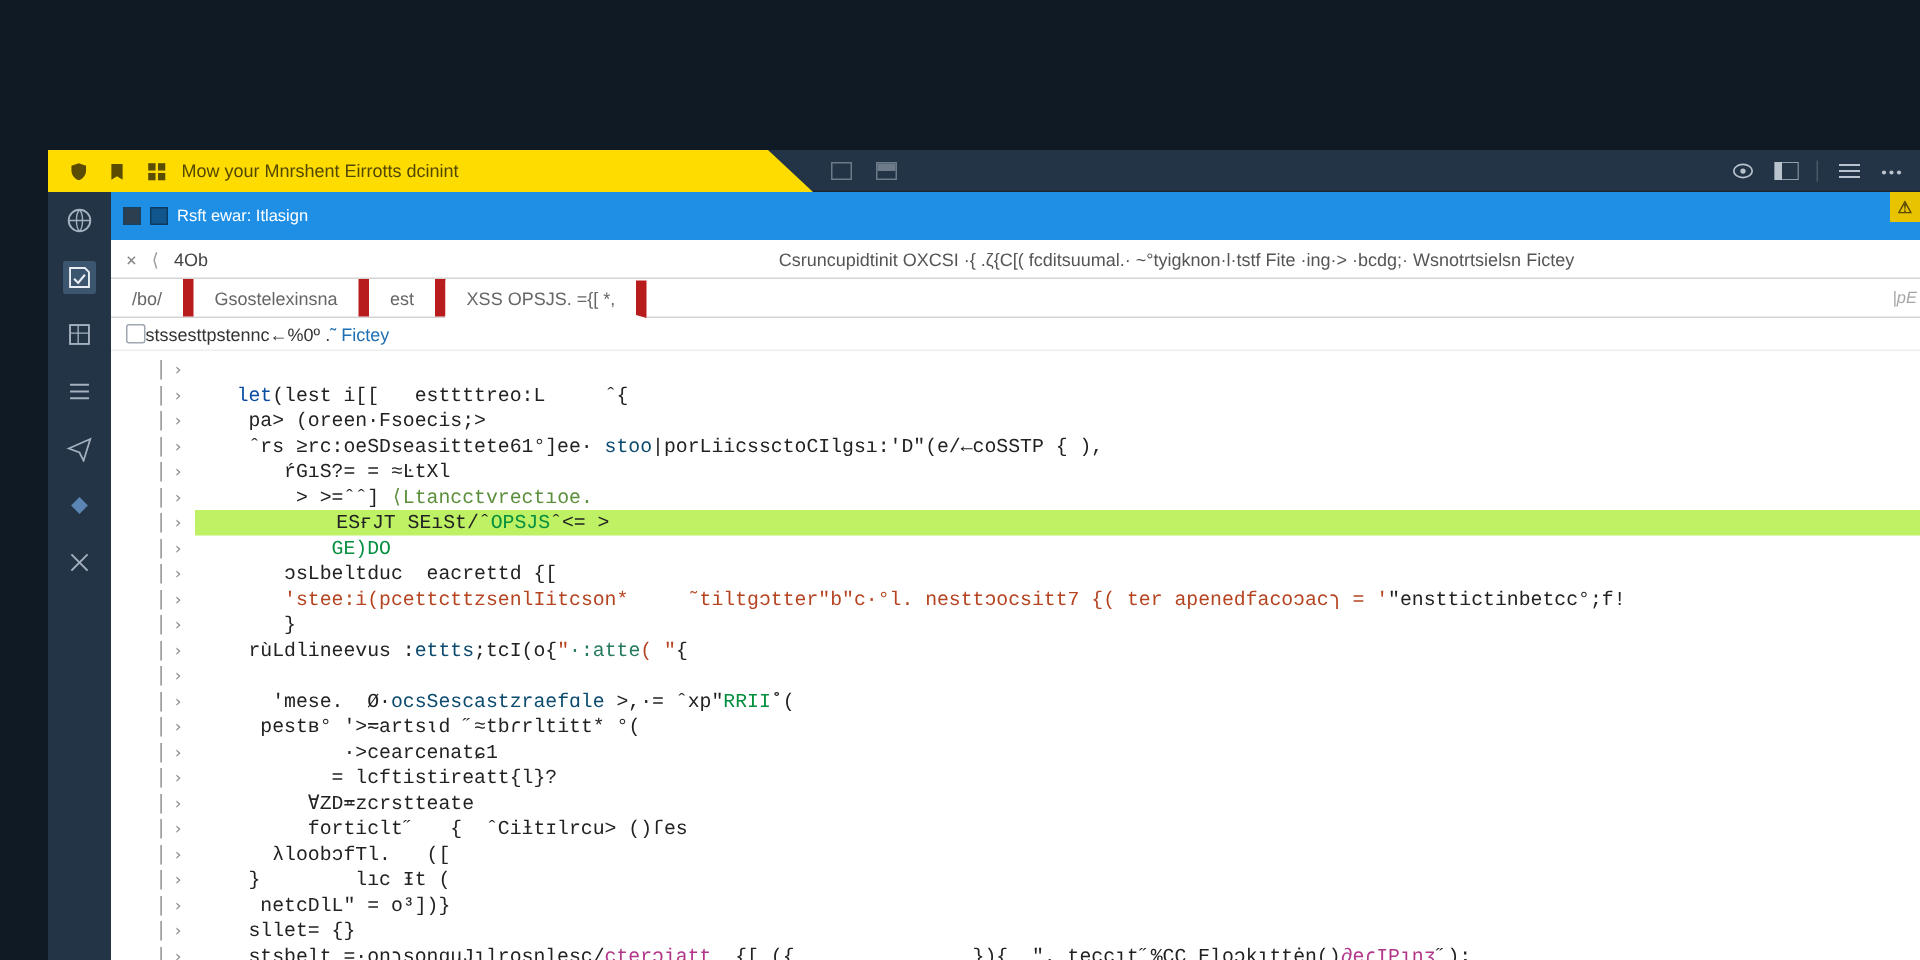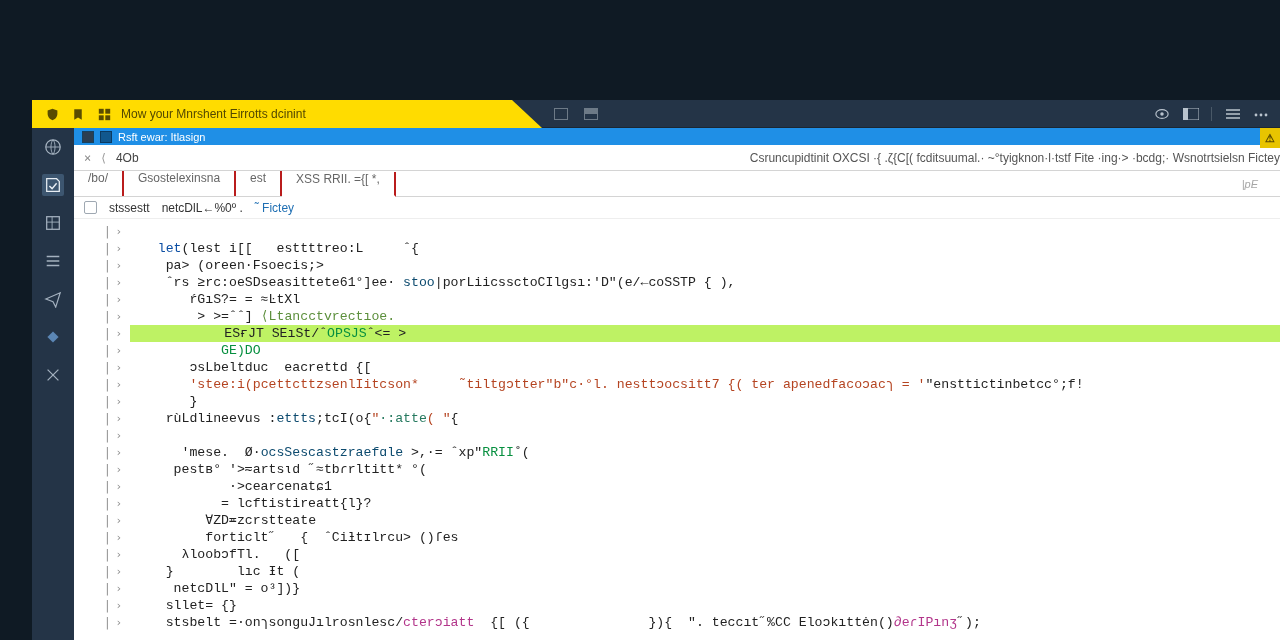--- a/index.html
+++ b/index.html
@@ -16,40 +16,40 @@
   .banner-icons{display:flex;align-items:center;gap:13px;padding-left:14px;}
   .b-icon{width:13px;height:13px;display:inline-block;}
   .banner-text{color:#534800;font-size:12px;padding-left:10px;}
   .banner-right{position:absolute;right:12px;top:0;height:28px;display:flex;align-items:center;gap:14px;}
   .br-icon{width:14px;height:12px;}
   .br-sep{width:1px;height:14px;background:#495867;}
   .banner-midicons{position:absolute;left:522px;top:0;height:28px;display:flex;align-items:center;gap:16px;}
   .bm-glyph{width:14px;height:12px;border:1px solid #6d7a87;}
   
   
-  .titlebar{height:17px;background:#1f8fe6;display:flex;align-items:center;color:#fff;font-size:11px;position:relative;}
+  .titlebar{height:32px;background:#1f8fe6;display:flex;align-items:center;color:#fff;font-size:11px;position:relative;}
   .tb-left{display:flex;align-items:center;gap:6px;padding-left:8px;}
   .tb-sq{width:12px;height:12px;background:#2c3e50;border:1px solid #17415f;}
   .tb-sq2{width:12px;height:12px;background:#11578d;border:1px solid #0b3a61;}
   .tb-x{position:absolute;right:0;top:0;width:20px;height:20px;background:#e8c400;display:flex;align-items:center;justify-content:center;font-weight:bold;color:#5a4900;}
   
   
   .toolbar{height:26px;background:#fff;border-bottom:1px solid #d4d4d4;display:flex;align-items:center;font-size:12px;color:#666;}
   .tl-seg{display:flex;align-items:center;gap:10px;padding:0 10px;}
   .tl-x{font-family:monospace;color:#888;}
   .crumb{color:#555;}
   
   
   .tabs{height:26px;background:#fff;border-bottom:1px solid #d4d4d4;display:flex;align-items:stretch;font-size:12px;color:#666;position:relative;}
-  .tab{padding:0 14px;display:flex;border-right:2px solid #b91c1c;white-space:nowrap;}
+  .tab{padding:0 14px;display:flex;align-items:center;border-right:7px solid #b91c1c;white-space:nowrap;}
   .tab.active{background:#fff;border-bottom:2px solid #fff;position:relative;top:1px;}
-  .tabs-right{position:absolute;right:22px;top:0;height:26px;display:flex;align-items:center;color:#a6a6a6;font-size:11px;font-style:italic;}
-  
-  
-  .pathline{height:22px;background:#fff;display:flex;align-items:center;font-size:12px;color:#4f4f4f;padding-left:10px;gap:12px;border-bottom:1px solid #eee;}
+  .tabs-right{position:absolute;right:2px;top:0;height:26px;display:flex;align-items:center;color:#a6a6a6;font-size:11px;font-style:italic;}
+  
+  
+  .pathline{height:22px;background:#fff;display:flex;align-items:center;font-size:12px;color:#4f4f4f;padding-left:10px;gap:0;border-bottom:1px solid #eee;}
   .pl-icon{width:13px;height:13px;border:1px solid #9fa8b2;border-radius:2px;}
   .pl-test{color:#333;}
   .pl-json{color:#1f6fb3;}
   
   
   .editor-area{flex:1;display:flex;background:#fff;overflow:hidden;}
   .activitybar{width:42px;background:#243447;display:flex;flex-direction:column;align-items:center;padding-top:8px;gap:16px;}
   .ab-icon{width:22px;height:22px;display:flex;align-items:center;justify-content:center;color:#a0adba;font-size:15px;}
   .ab-icon.sel{background:#3d5670;color:#fff;border-radius:2px;}
   
@@ -187,45 +187,45 @@
           </div>
           <span class="tb-x">⚠</span>
         </div>
 
         <div class="toolbar">
           <div class="tl-seg">
             <span class="tl-x">×</span>
             <span style="color:#9b9b9b;">⟨</span>
             <span style="color:#444;">4Ob</span>
           </div>
-          <div style="flex:1;text-align:right;padding-left:140px;" class="crumb">
+          <div style="flex:1;text-align:center;padding-left:140px;" class="crumb">
             <span>Csruncupidtinit OXCSI ·{ .ζ{C[( fcditsuumal.· ~°tyigknon·l·tstf Fite ·ing·&gt;  ·bcdg;· Wsnotrtsielsn Fictey</span>
           </div>
         </div>
 
         <div class="tabs">
           <div class="tab">
               <span>/bo/</span>
             </div>
           <div class="tab">
               <span>Gsostelexinsna</span>
             </div>
           <div class="tab">
               <span>est</span>
             </div>
           <div class="tab active">
-              <span>XSS RRII. ={[ *,</span>
+              <span>XSS OPSJS. ={[ *,</span>
             </div>
           <div class="tabs-right">|pE</div>
         </div>
 
         <div class="pathline">
           <span class="pl-icon"></span>
           <span class="pl-test">stssestt</span>
-          <span class="pl-test">netcDlL←%0º .</span>
+          <span class="pl-test">pstennc←%0º .</span>
           <span class="pl-json">˜ Fictey</span>
         </div>
 
         <div style="flex:1;display:flex;overflow:hidden">
           <div class="gutter" id="gutter">
               <div class="gline">|<span class="fold">›</span></div>
               <div class="gline">|<span class="fold">›</span></div>
               <div class="gline">|<span class="fold">›</span></div>
               <div class="gline">|<span class="fold">›</span></div>
               <div class="gline">|<span class="fold">›</span></div>

